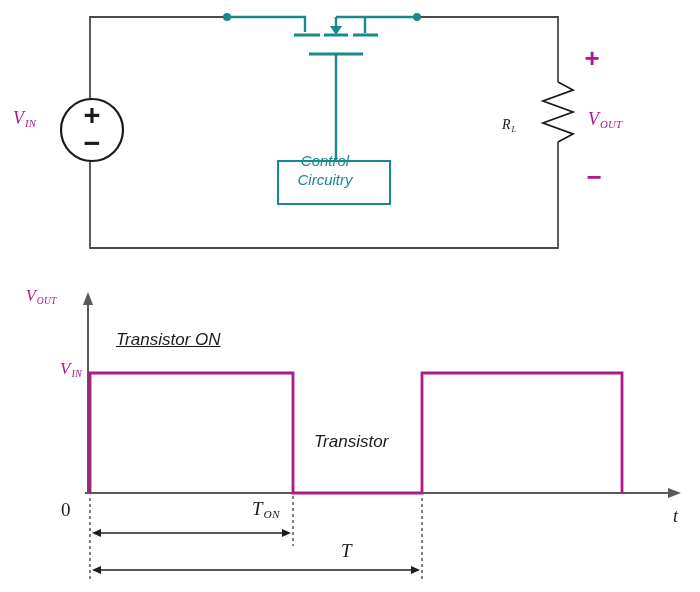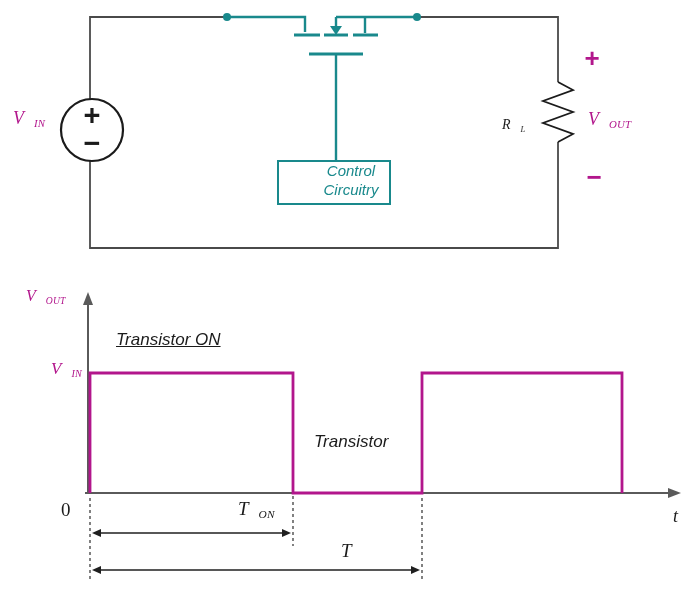--- a/index.html
+++ b/index.html
@@ -14,37 +14,37 @@
     position:relative;width:700px;height:592px;background:#ffffff;overflow:hidden;
     font-family:"Liberation Sans",sans-serif;
   }
   svg{position:absolute;left:0;display:block;}
   .lbl{position:absolute;white-space:nowrap;line-height:1.1;}
   .math{font-family:"Liberation Serif",serif;font-style:italic;}
   .sans-it{font-family:"Liberation Sans",sans-serif;font-style:italic;}
   .magenta{color:var(--magenta);}
   .tealtxt{color:var(--teal);}
   .ink{color:var(--ink);}
-  .sb{font-size:0.60em;font-style:italic;vertical-align:-0.30em;margin-left:10px;letter-spacing:0.2px;}
+  .sb{font-size:0.60em;font-style:italic;vertical-align:-0.30em;margin-left:1px;letter-spacing:0.2px;}
   .sign{position:absolute;text-align:center;font-family:"Liberation Sans",sans-serif;font-weight:700;}
   
   .wire{stroke:var(--wire);stroke-width:1.8;fill:none;}
   .blk{stroke:var(--ink);fill:none;}
   .teal{stroke:var(--teal);fill:none;stroke-width:2.4;}
   .tealbar{stroke:var(--teal);fill:none;stroke-width:3;}
   .tealfill{fill:var(--teal);stroke:none;}
   .wave{stroke:var(--magenta);stroke-width:2.8;fill:none;}
   .axis{stroke:var(--axis);stroke-width:2;fill:none;}
   .axisfill{fill:var(--axis);stroke:none;}
   .dash{stroke:#2e2e2e;stroke-width:1.2;stroke-dasharray:3 3;fill:none;}
   .dim{stroke:#1f1f1f;stroke-width:1.4;fill:none;}
   .dimfill{fill:#1f1f1f;stroke:none;}
   .ctrl-box-text{
-    position:absolute;left:295px;top:161px;width:112px;height:28px;
-    display:flex;flex-direction:column;align-items:center;justify-content:flex-start;
+    position:absolute;left:269px;top:161px;width:112px;height:28px;
+    display:flex;flex-direction:column;align-items:center;justify-content:flex-end;
     font-size:15px;line-height:19px;
   }
 </style>
 </head>
 <body>
 
 <div id="stage">
 
   <svg width="700" height="270" viewBox="0 0 700 270">
 
@@ -116,19 +116,19 @@
   <div class="lbl math magenta" style="left:40px;top:360px;width:42px;text-align:right;font-size:17px;"><span>V</span><span class="sb">IN</span></div>
 
   <div class="lbl sans-it ink" style="left:116px;top:331px;font-size:17px;text-decoration:underline;">Transistor ON</div>
 
   <div class="lbl sans-it ink" style="left:314px;top:430px;font-size:17px;line-height:23px;text-align:right;">
     <span style="display:block;">Transistor</span>
   </div>
 
   <div class="lbl math ink" style="left:61px;top:500px;font-size:19px;font-style:normal;">0</div>
 
-  <div class="lbl math ink" style="left:238px;top:499px;font-size:19px;"><span>T</span><span class="sb">ON</span></div>
+  <div class="lbl math ink" style="left:252px;top:499px;font-size:19px;"><span>T</span><span class="sb">ON</span></div>
 
   <div class="lbl math ink" style="left:341px;top:541px;font-size:19px;">T</div>
 
   <div class="lbl math ink" style="left:673px;top:507px;font-size:18px;">t</div>
 
 </div>
 
 </body></html>

